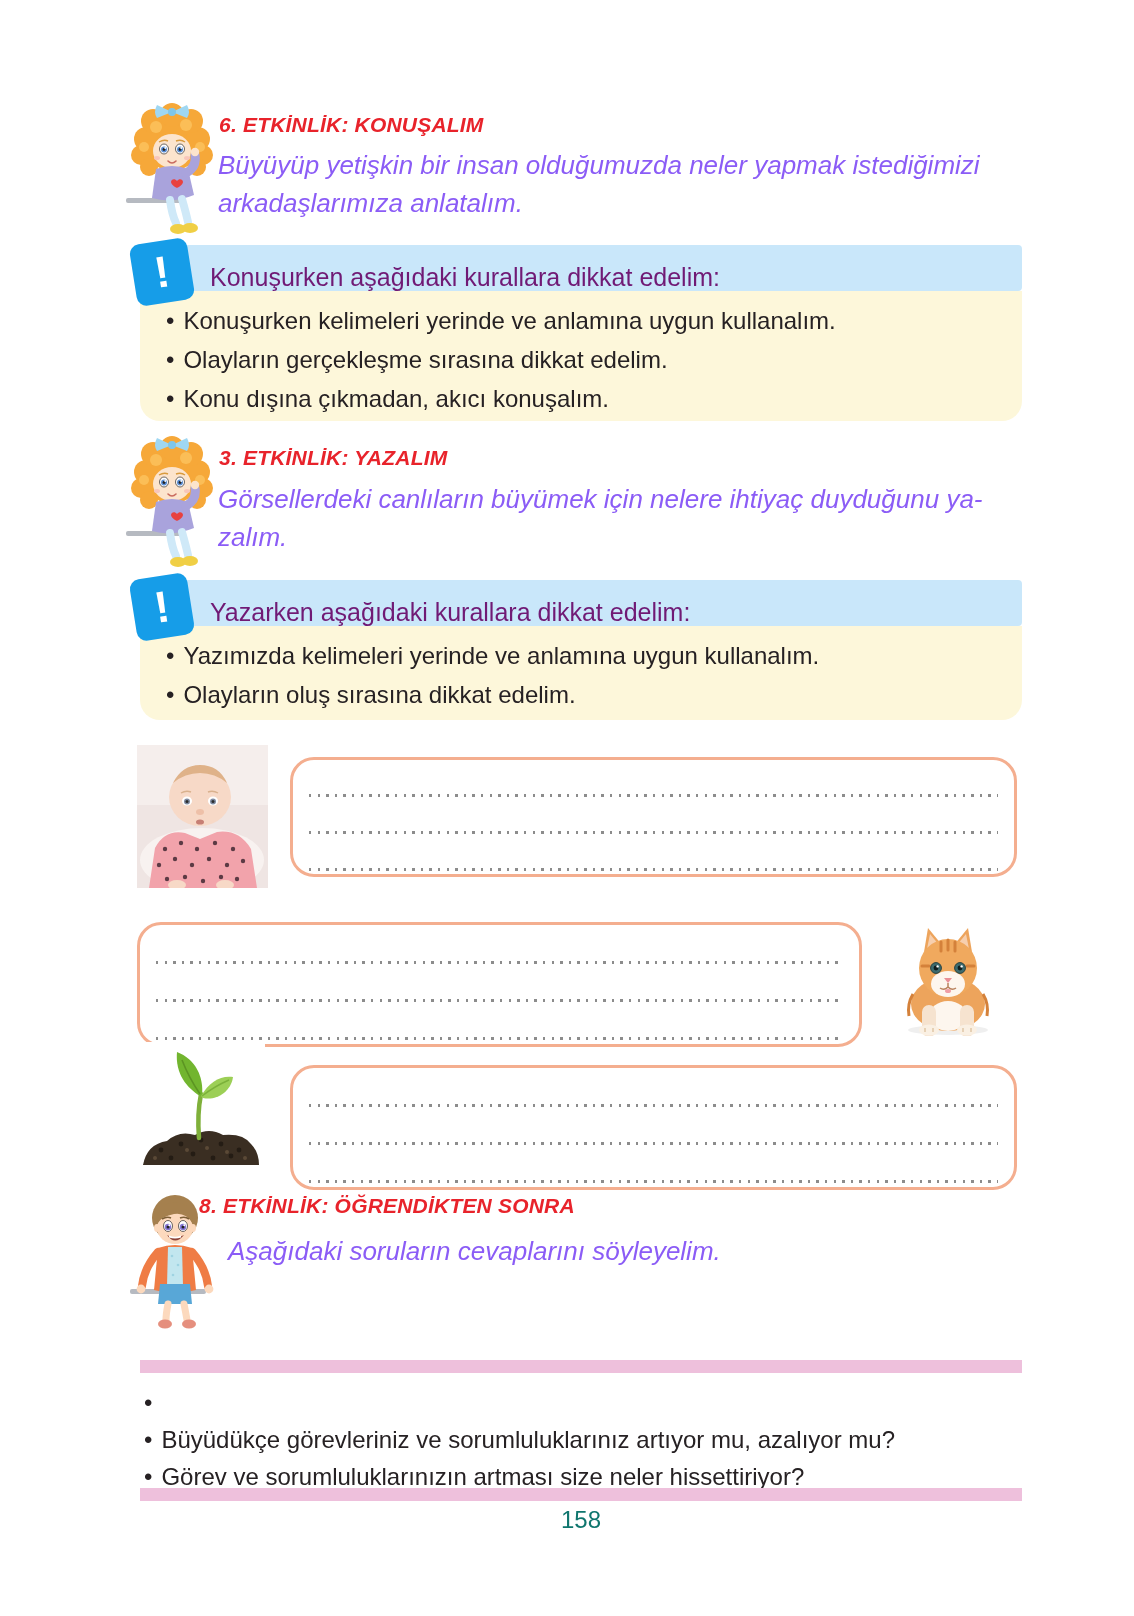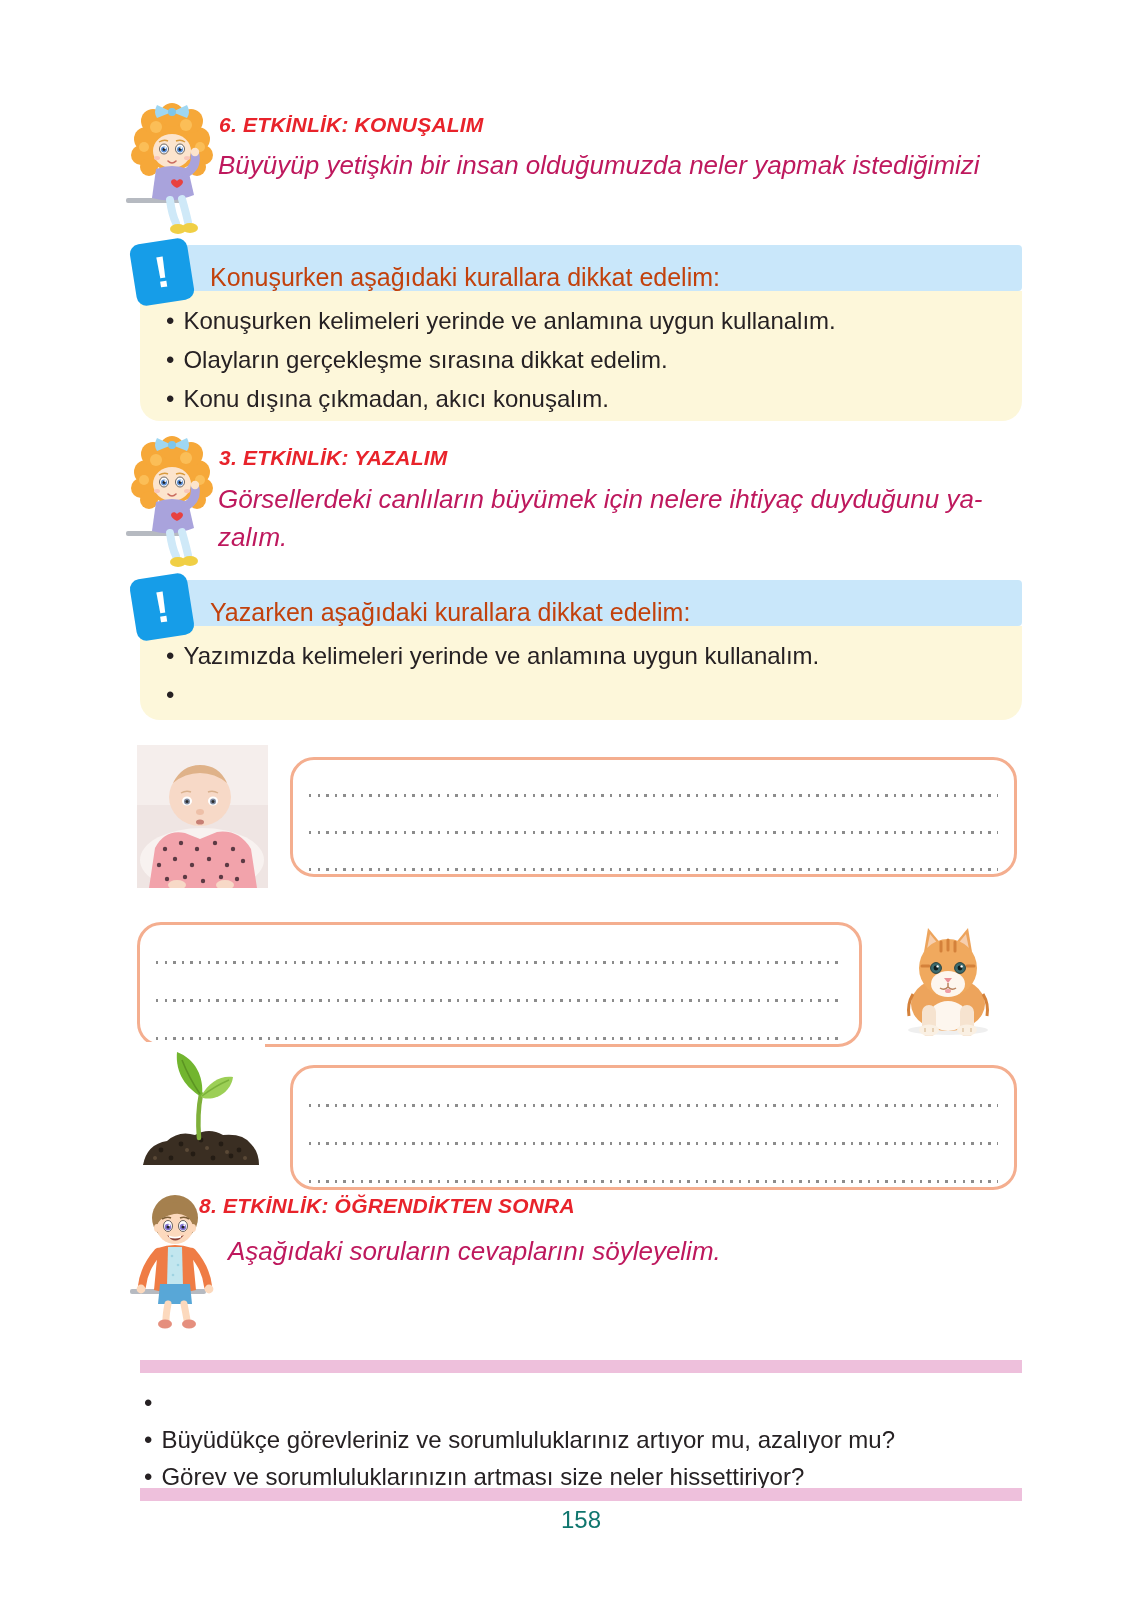--- a/index.html
+++ b/index.html
@@ -10,29 +10,29 @@
     font-family:"Liberation Sans","DejaVu Sans",sans-serif;
     overflow:hidden;
   }
   .abs{position:absolute;}
   
   .red-title{
     color:#e8232b;font-style:italic;font-weight:600;
     font-size:21px;letter-spacing:0.2px;white-space:nowrap;text-align:center;
   }
   .teal-text{
-    color:#be185d;font-style:italic;font-weight:500;
+    color:#8b5cf6;font-style:italic;font-weight:500;
     font-size:26px;line-height:38px;
   }
   
   .rules-bar{
     background:#c9e7fa;height:46px;display:flex;align-items:center;
     padding-left:58px;box-sizing:border-box;border-radius:0 4px 4px 0;
   }
-  .rules-bar span{font-size:25px;color:#c2410c;font-weight:500;margin-top:18px;}
+  .rules-bar span{font-size:25px;color:#701a75;font-weight:500;margin-top:18px;}
   .excl-icon{
     width:58px;height:62px;background:#169de8;border-radius:10px;
     transform:rotate(-9deg);
     color:#ffffff;font-weight:bold;font-size:44px;
     display:flex;align-items:center;justify-content:center;
     z-index:3;
   }
   .yellow-box{
     background:#fdf7da;border-radius:0 0 20px 20px;
     box-sizing:border-box;padding:15px 18px 0 26px;
@@ -259,20 +259,21 @@
 </svg>
 
 <div class="page">
 
   <svg class="abs char-svg" style="left:126px;top:103px" width="92" height="134">
       <use href="#sym-girl"></use>
     </svg>
   <div class="abs red-title" style="left:219px;top:113px">6. ETKİNLİK: KONUŞALIM</div>
   <div class="abs teal-text" style="left:218px;top:146px;width:800px">
     <div>Büyüyüp yetişkin bir insan olduğumuzda neler yapmak istediğimizi</div>
+    <div>arkadaşlarımıza anlatalım.</div>
   </div>
 
   <div class="abs rules-bar" style="left:152px;top:245px;width:870px">
     <span>Konuşurken aşağıdaki kurallara dikkat edelim:</span>
   </div>
   <div class="abs excl-icon" style="left:133px;top:241px">!</div>
   <div class="abs yellow-box" style="left:140px;top:291px;width:882px;height:130px">
     <div class="bullet-line">
       <span class="bullet-dot">•</span>
       <span>Konuşurken kelimeleri yerinde ve anlamına uygun kullanalım.</span>
@@ -300,20 +301,21 @@
     <span>Yazarken aşağıdaki kurallara dikkat edelim:</span>
   </div>
   <div class="abs excl-icon" style="left:133px;top:576px">!</div>
   <div class="abs yellow-box" style="left:140px;top:626px;width:882px;height:94px;border-radius:0 0 20px 20px">
     <div class="bullet-line">
       <span class="bullet-dot">•</span>
       <span>Yazımızda kelimeleri yerinde ve anlamına uygun kullanalım.</span>
     </div>
     <div class="bullet-line">
       <span class="bullet-dot">•</span>
+      <span>Olayların oluş sırasına dikkat edelim.</span>
     </div>
   </div>
 
   <svg class="abs char-svg" style="left:137px;top:745px" width="131" height="143">
       <use href="#sym-baby"></use>
     </svg>
   <div class="wbox" style="left:290px;top:757px;width:727px;height:120px">
     <div class="wline" style="top:34px"></div>
     <div class="wline" style="top:71px"></div>
     <div class="wline" style="top:108px"></div>

